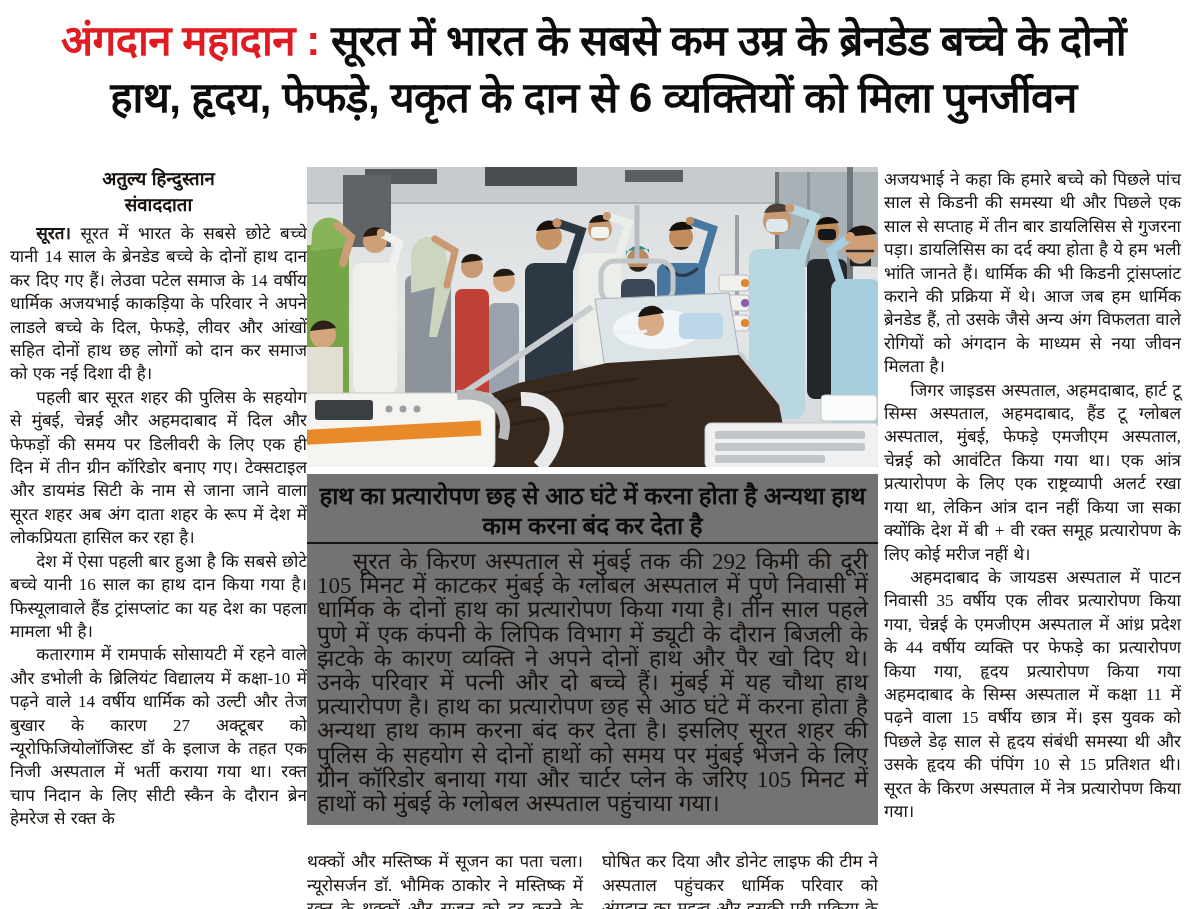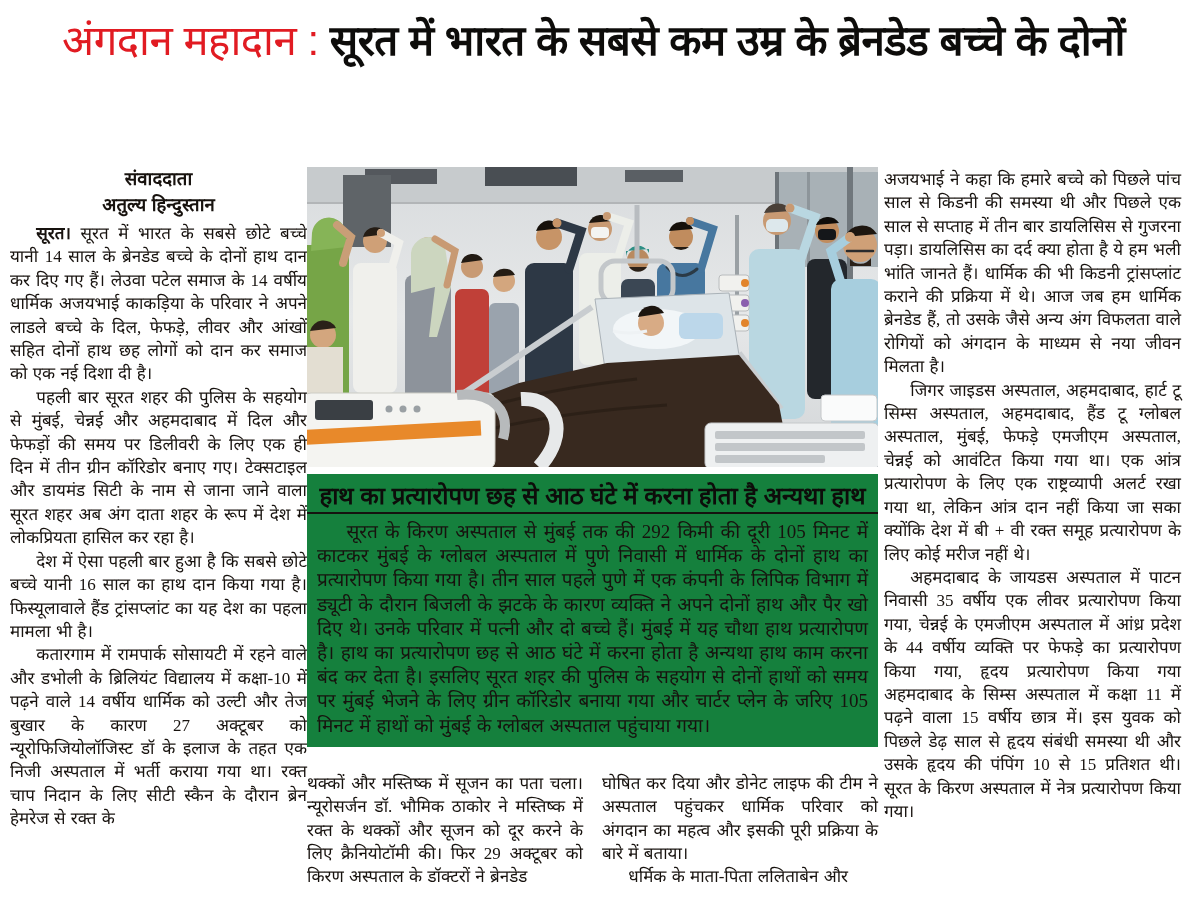--- a/index.html
+++ b/index.html
@@ -4,55 +4,56 @@
 <style>
   html,body{margin:0;padding:0;background:#ffffff;}
   .page{
     position:relative;width:1187px;height:909px;overflow:hidden;background:#fff;
     font-family:"Liberation Serif", serif;color:#17120e;
   }
   
   .headline{position:absolute;left:22px;right:22px;top:12px;text-align:center;
     font-family:"Liberation Sans", sans-serif;font-weight:800;
     font-size:42px;line-height:57px;letter-spacing:-0.5px;color:#0d0c0a;}
-  .headline .kicker{font-weight:400;}
+  .headline .kicker{font-weight:700;}
   
   .bodytext{font-size:17px;line-height:23.4px;text-align:justify;word-spacing:1px;}
   .bodytext p{margin:0;text-indent:1.55em;}
   .bodytext p.noindent{text-indent:0;}
   .lead{font-weight:bold;margin-top:14px;}
   
   .col-left{position:absolute;left:10px;top:166px;width:297px;}
   .byline{font-weight:bold;text-align:center;font-size:18.5px;line-height:26px;margin-bottom:4px;}
   .col-right{position:absolute;left:884px;top:168px;width:297px;}
   
   .col-mid{position:absolute;left:307px;top:167px;width:571px;}
   .photo{width:571px;height:300px;display:block;}
   .infobox{margin-top:7px;padding:4px 10px 9px 10px;}
   .infobox-title{font-family:"Liberation Sans", sans-serif;font-weight:800;
      font-size:24px;line-height:30px;text-align:center;color:#0d0c0a;padding-top:3px;}
   .infobox-rule{border:none;border-top:2.5px solid #15130f;margin:1px -10px 6px -10px;}
-  .infobox-body{font-size:19px;line-height:24.2px;text-align:justify;word-spacing:1px;}
+  .infobox-body{font-size:23px;line-height:24.2px;text-align:justify;word-spacing:1px;}
   .infobox-body p{margin:0;text-indent:1.55em;}
   .mid-bottom{margin-top:25px;display:flex;gap:19px;}
   .mid-bottom .subcol{width:276px;}
 </style>
 </head>
 <body>
 
 <div class="page">
 
   <div class="headline">
     <div><span class="kicker" style="color:#e11b22">अंगदान महादान :</span><span> सूरत में भारत के सबसे कम उम्र के ब्रेनडेड बच्चे के दोनों</span></div>
+    <div>हाथ, हृदय, फेफड़े, यकृत के दान से 6 व्यक्तियों को मिला पुनर्जीवन</div>
   </div>
 
   <div class="col-left bodytext">
     <div class="byline">
+      <div>अतुल्य हिन्दुस्तान</div>
       <div>संवाददाता</div>
-      <div>अतुल्य हिन्दुस्तान</div>
     </div>
     <p><span class="lead">सूरत।</span><span> सूरत में भारत के सबसे छोटे बच्चे यानी 14 साल के ब्रेनडेड बच्चे के दोनों हाथ दान कर दिए गए हैं।  लेउवा पटेल समाज के 14 वर्षीय धार्मिक अजयभाई काकड़िया के परिवार ने अपने लाडले बच्चे के दिल, फेफड़े, लीवर और आंखों सहित दोनों हाथ छह लोगों को दान कर समाज को एक नई दिशा दी है।</span></p>
     <p>पहली बार सूरत शहर की पुलिस के सहयोग से मुंबई, चेन्नई और अहमदाबाद में दिल और फेफड़ों की समय पर डिलीवरी के लिए एक ही दिन में तीन ग्रीन कॉरिडोर बनाए गए।  टेक्सटाइल और डायमंड सिटी के नाम से जाना जाने वाला सूरत शहर अब अंग दाता शहर के रूप में देश में लोकप्रियता हासिल कर रहा है।</p>
     <p>देश में ऐसा पहली बार हुआ है कि सबसे छोटे बच्चे यानी 16 साल का हाथ दान किया गया है।  फिस्यूलावाले हैंड ट्रांसप्लांट का यह देश का पहला मामला भी है।</p>
     <p>कतारगाम में रामपार्क सोसायटी में रहने वाले और डभोली के ब्रिलियंट विद्यालय में कक्षा-10 में पढ़ने वाले 14 वर्षीय धार्मिक को उल्टी और तेज बुखार के कारण 27 अक्टूबर को न्यूरोफिजियोलॉजिस्ट डॉ के इलाज के तहत एक निजी अस्पताल में भर्ती कराया गया था। रक्त चाप निदान के लिए सीटी स्कैन के दौरान ब्रेन हेमरेज से रक्त के</p>
   </div>
 
   <div class="col-mid">
 
     <svg class="photo" viewBox="0 0 571 300" role="img">
@@ -223,23 +224,24 @@
         <rect x="398" y="256" width="174" height="46" rx="6" fill="#eef0f1" stroke="#c5c8ca"></rect>
         <g fill="#c2c6c9">
           <rect x="408" y="264" width="150" height="8" rx="2"></rect>
           <rect x="408" y="276" width="150" height="8" rx="2"></rect>
           <rect x="408" y="288" width="110" height="8" rx="2"></rect>
         </g>
         <rect x="514" y="228" width="56" height="26" rx="4" fill="#fafbfb" stroke="#c5c8ca"></rect>
       </g>
     </svg>
 
-    <div class="infobox" style="background:#15803d">
+    <div class="infobox" style="background:#737373">
       <div class="infobox-title">
         <div>हाथ का प्रत्यारोपण छह से आठ घंटे में करना होता है अन्यथा हाथ</div>
+        <div>काम करना बंद कर देता है</div>
       </div>
       <hr class="infobox-rule">
       <div class="infobox-body">
         <p>सूरत के किरण अस्पताल से मुंबई तक की 292 किमी की दूरी 105 मिनट में काटकर मुंबई के ग्लोबल अस्पताल में पुणे निवासी में धार्मिक के दोनों हाथ का प्रत्यारोपण किया गया है।  तीन साल पहले पुणे में एक कंपनी के लिपिक विभाग में ड्यूटी के दौरान बिजली के झटके के कारण व्यक्ति ने अपने दोनों हाथ और पैर खो दिए थे।  उनके परिवार में पत्नी और दो बच्चे हैं।  मुंबई में यह चौथा हाथ प्रत्यारोपण है।  हाथ का प्रत्यारोपण छह से आठ घंटे में करना होता है अन्यथा हाथ काम करना बंद कर देता है।  इसलिए सूरत शहर की पुलिस के सहयोग से दोनों हाथों को समय पर मुंबई भेजने के लिए ग्रीन कॉरिडोर बनाया गया और चार्टर प्लेन के जरिए 105 मिनट में हाथों को मुंबई के ग्लोबल अस्पताल पहुंचाया गया।</p>
       </div>
     </div>
 
     <div class="mid-bottom bodytext">
       <div class="subcol">
         <p class="noindent">थक्कों और मस्तिष्क में सूजन का पता चला। न्यूरोसर्जन डॉ. भौमिक ठाकोर ने मस्तिष्क में रक्त के थक्कों और सूजन को दूर करने के लिए क्रैनियोटॉमी की।  फिर 29 अक्टूबर को किरण अस्पताल के डॉक्टरों ने ब्रेनडेड</p>

